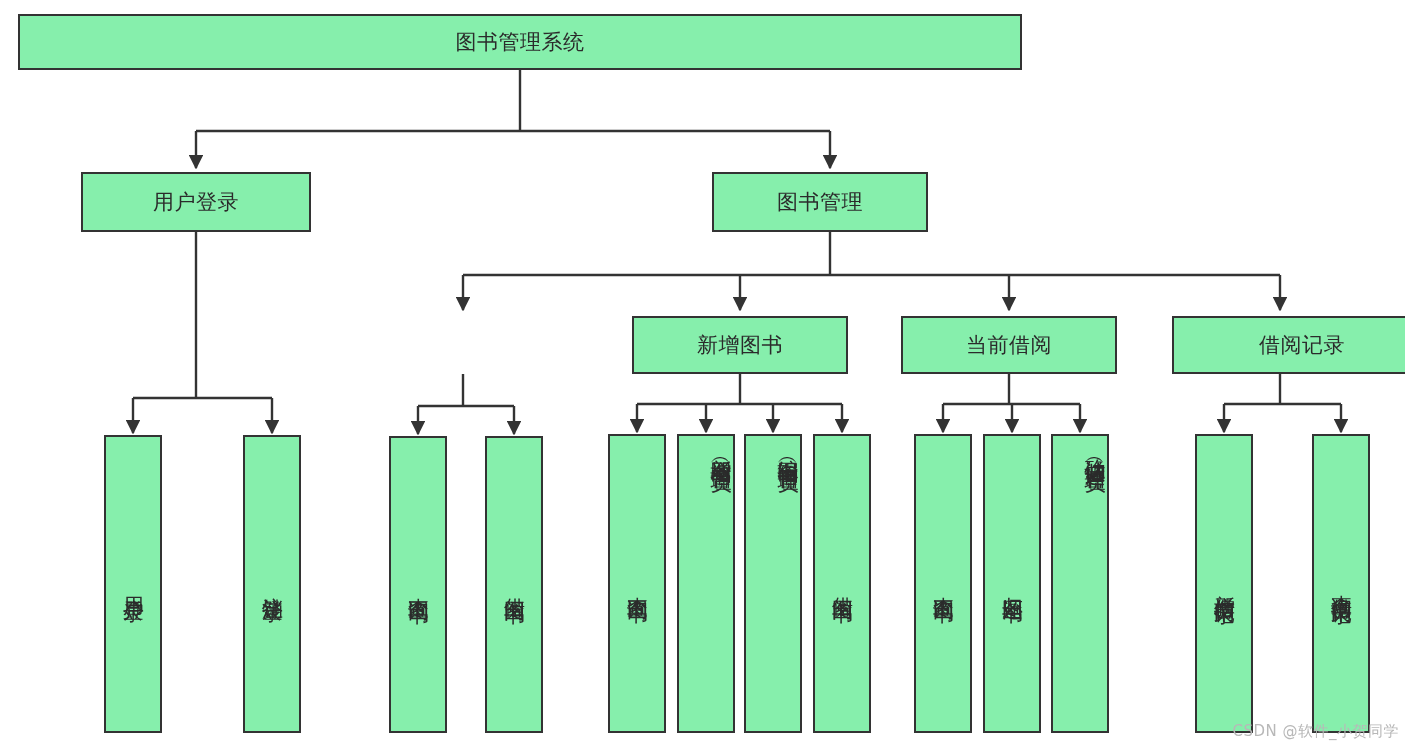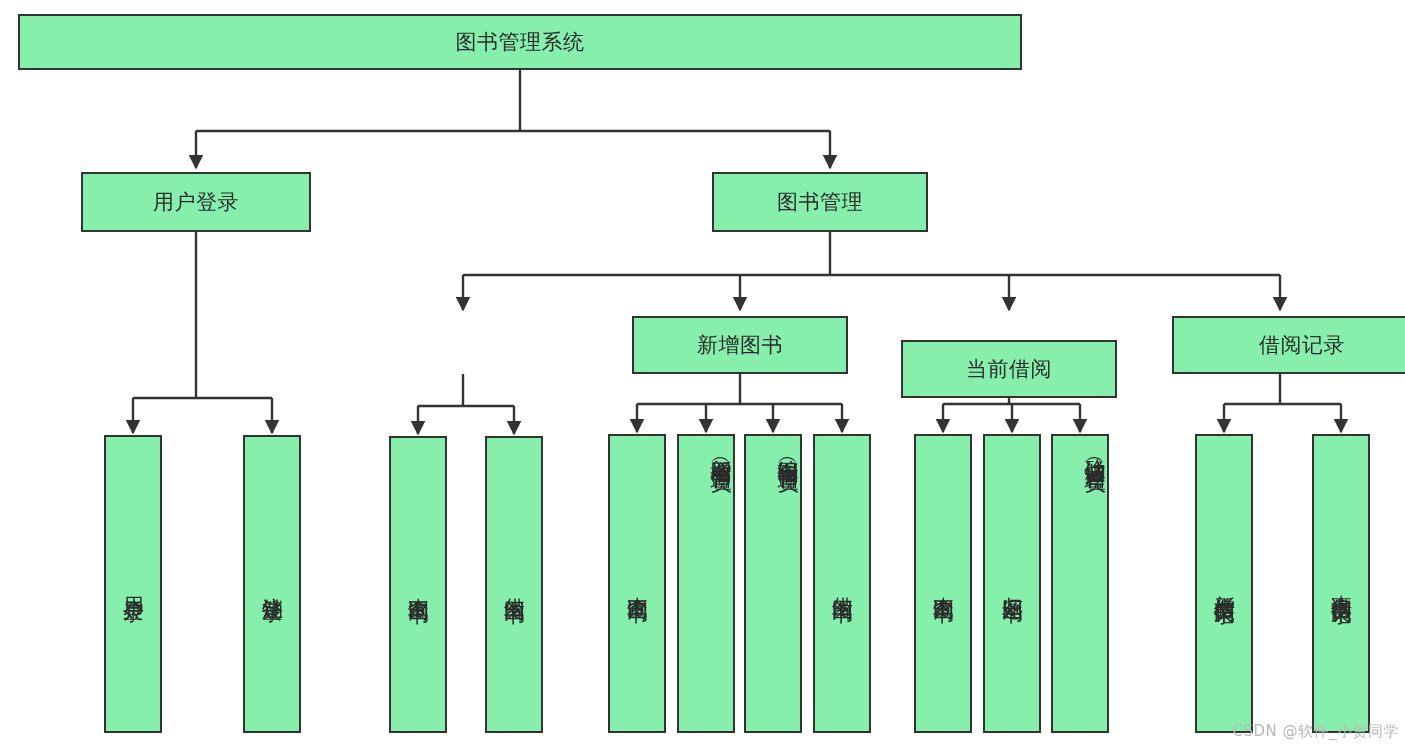--- a/index.html
+++ b/index.html
@@ -133,21 +133,21 @@
   <div class="node horizontal" style="left:81px; top:172px; width:230px; height:60px;">
     <span class="node-label">用户登录</span>
   </div>
   <div class="node horizontal" style="left:712px; top:172px; width:216px; height:60px;">
     <span class="node-label">图书管理</span>
   </div>
 
   <div class="node horizontal" style="left:632px; top:316px; width:216px; height:58px;">
     <span class="node-label">新增图书</span>
   </div>
-  <div class="node horizontal" style="left:901px; top:316px; width:216px; height:58px;margin-top:24px;">
+  <div class="node horizontal" style="left:901px; top:316px; width:216px; height:58px;">
     <span class="node-label">当前借阅</span>
   </div>
   <div class="node horizontal" style="left:1172px; top:316px; width:260px; height:58px;">
     <span class="node-label">借阅记录</span>
   </div>
 
   <div class="node vertical mid" style="left:104px; top:435px; width:58px; height:298px;">
     <span class="node-label">用户登录</span>
   </div>
   <div class="node vertical mid" style="left:243px; top:435px; width:58px; height:298px;">

